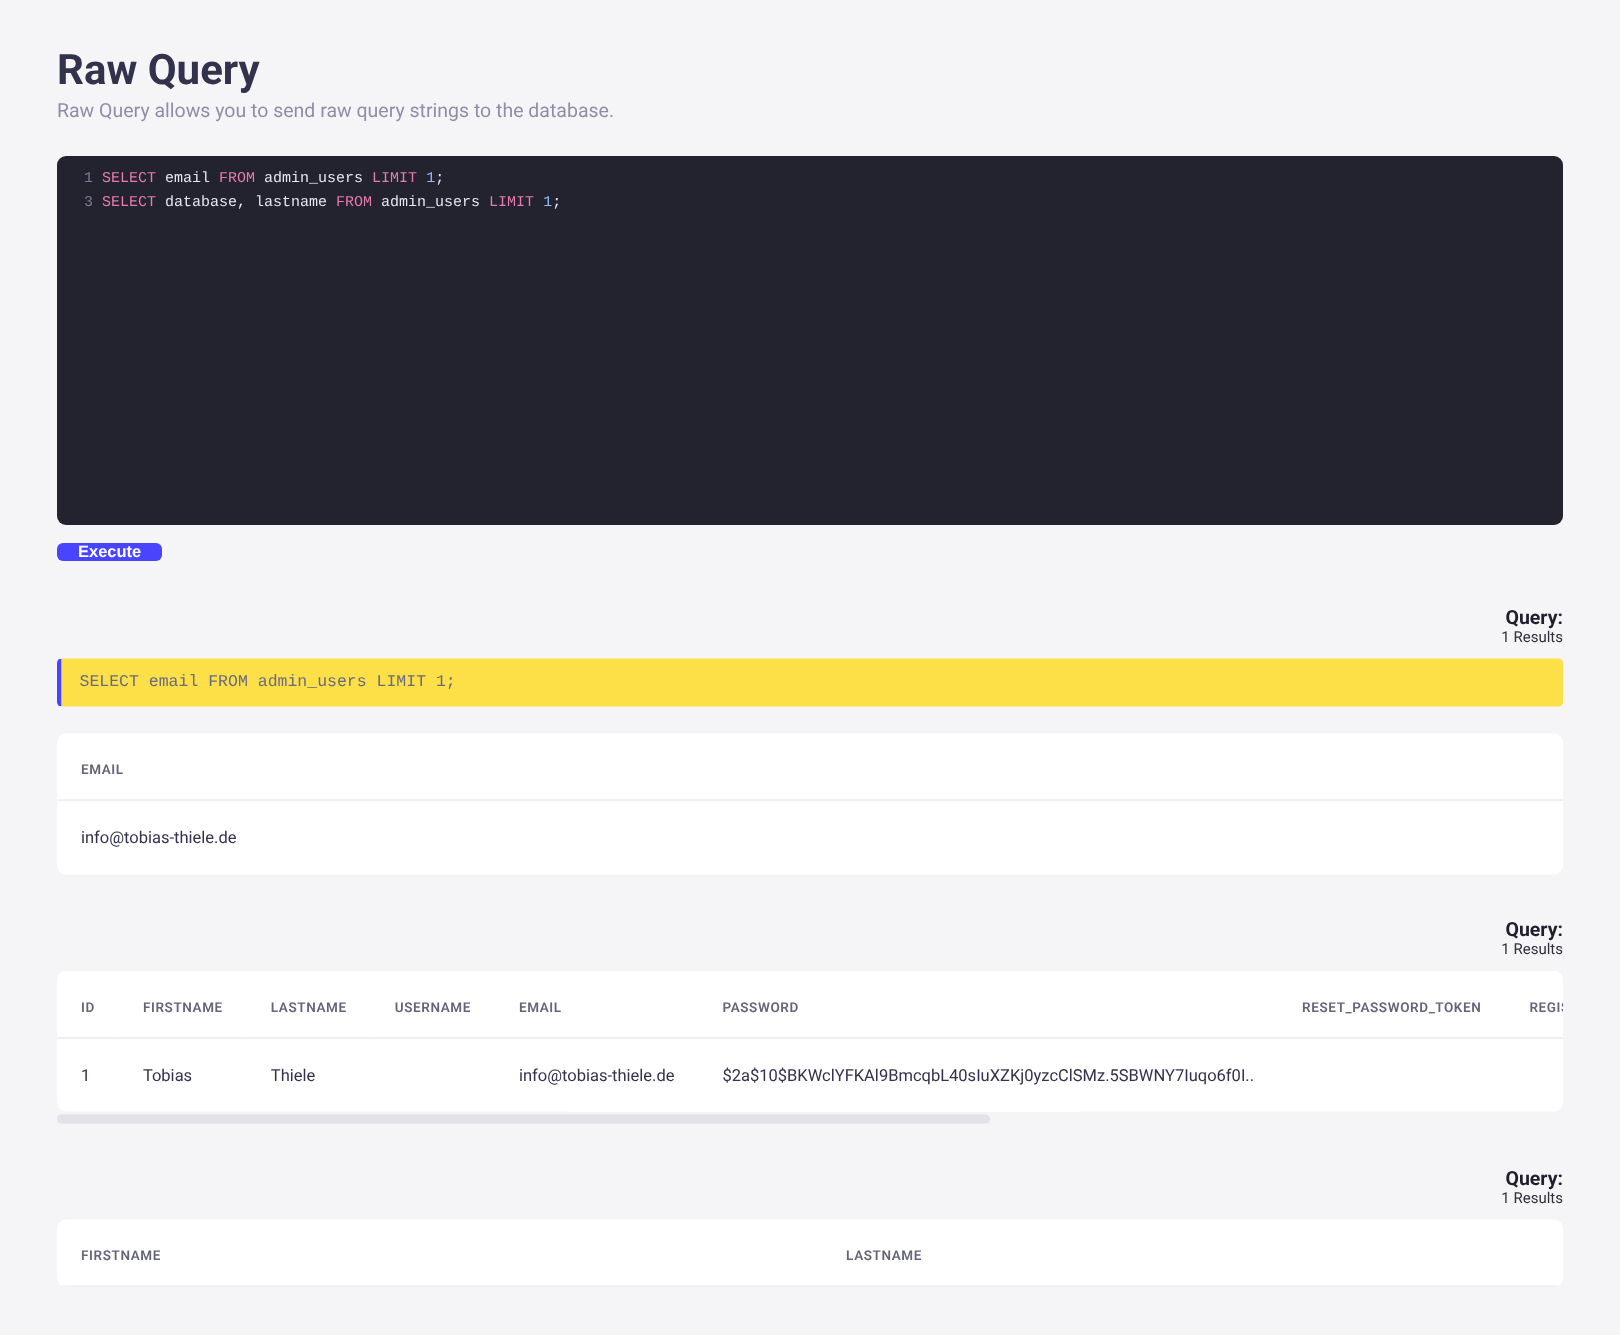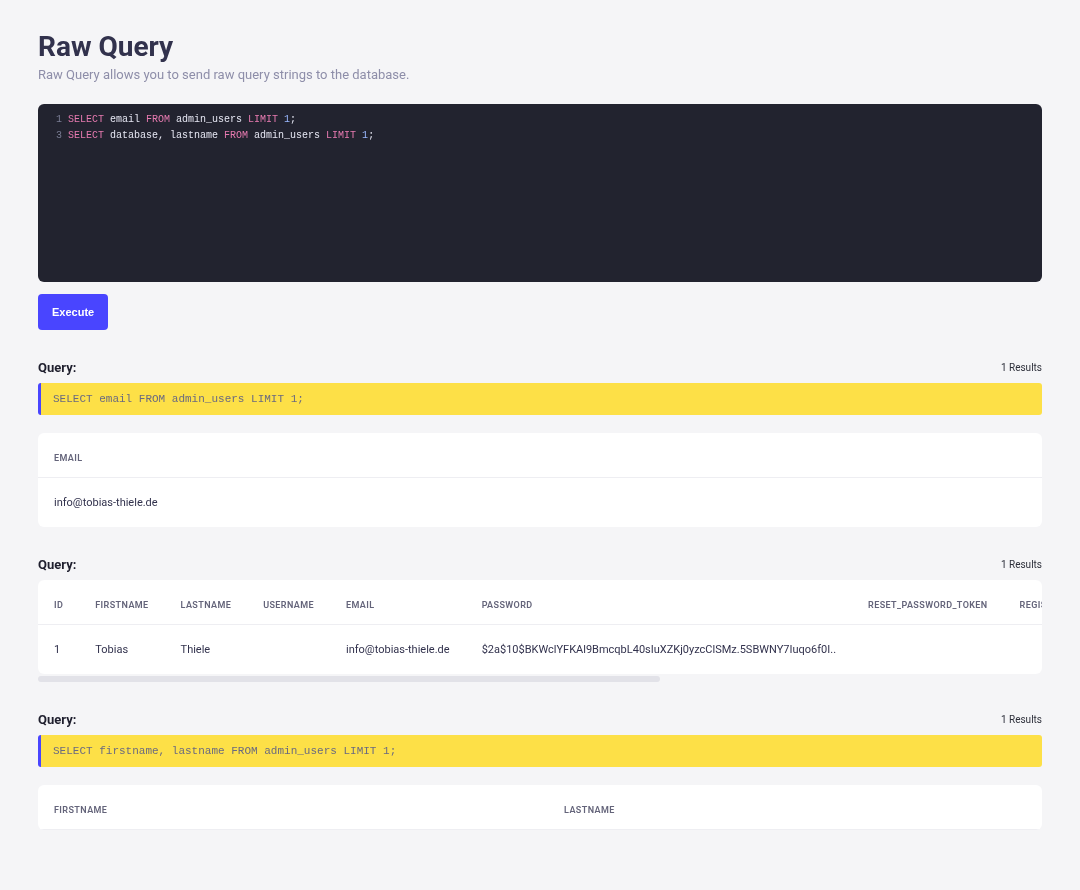--- a/index.html
+++ b/index.html
@@ -22,45 +22,46 @@
     margin-bottom: 22px;
   }
   .editor {
     background: #22232f;
     color: #e5e6f2;
     border-radius: 6px;
     padding: 8px 10px;
     font-family: "SFMono-Regular", Consolas, "Liberation Mono", Menlo, Courier, monospace;
     font-size: 10px;
     line-height: 1.55;
-    height: 178px;
+    height: 246px;
     overflow: hidden;
   }
   .editor-line { white-space: pre; }
   .ln { display:inline-block; width: 14px; text-align: right; color: #7a7d94; margin-right: 6px; }
   .kw { color: #e77ab0; }
   .num { color: #9ab8ff; }
   .ident { color: #e5e6f2; }
   .execute-btn {
     margin-top: 12px;
     background: #4945ff;
     color: #fff;
     border: none;
     border-radius: 4px;
-    padding: 12px 14px;
+    padding: 0 14px;
     font-size: 11px;
     font-weight: 600;
     cursor: pointer;
   }
   .result-block { margin-top: 30px; }
   .result-header {
     display: flex;
     justify-content: space-between;
-    align-items: center;
+    align-items: flex-end;
     margin-bottom: 8px;
+    flex-direction: column;
   }
   .result-header .label {
     font-size: 13px;
     font-weight: 700;
     color: #1f1f2e;
   }
   .result-header .count {
     font-size: 10px;
     color: #2d2f3a;
   }
@@ -179,21 +180,20 @@
           </tbody>
         </table>
       </div>
       <div class="scroll-indicator"></div>
     </div>
     <div class="result-block">
       <div class="result-header">
         <span class="label">Query:</span>
         <span class="count">1 Results</span>
       </div>
-      <div class="sql-bar">SELECT firstname, lastname FROM admin_users LIMIT 1;</div>
       <div class="table-card">
         <table class="data-table">
           <thead>
             <tr>
               <th>FIRSTNAME</th>
               <th>LASTNAME</th>
             </tr>
           </thead>
         </table>
       </div>

